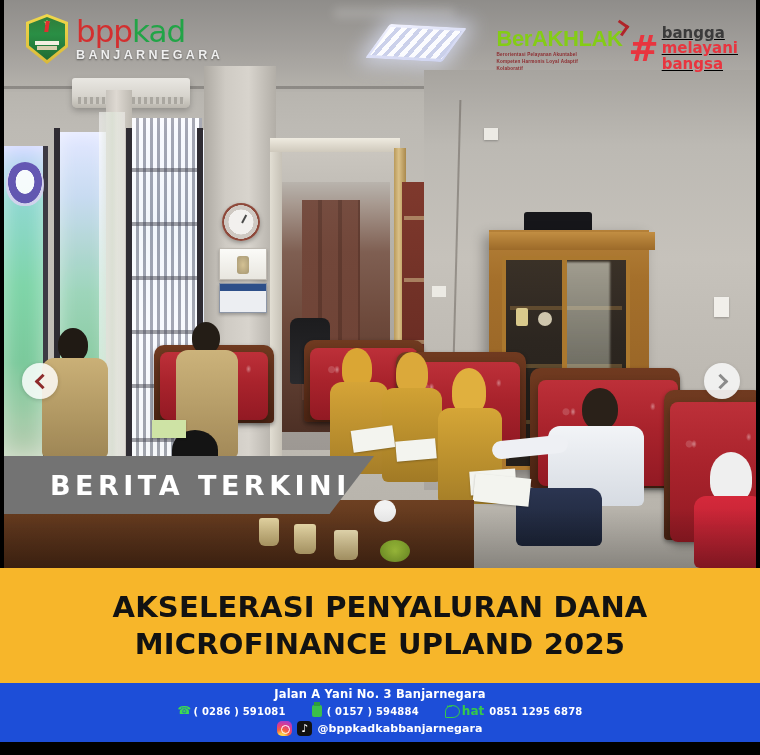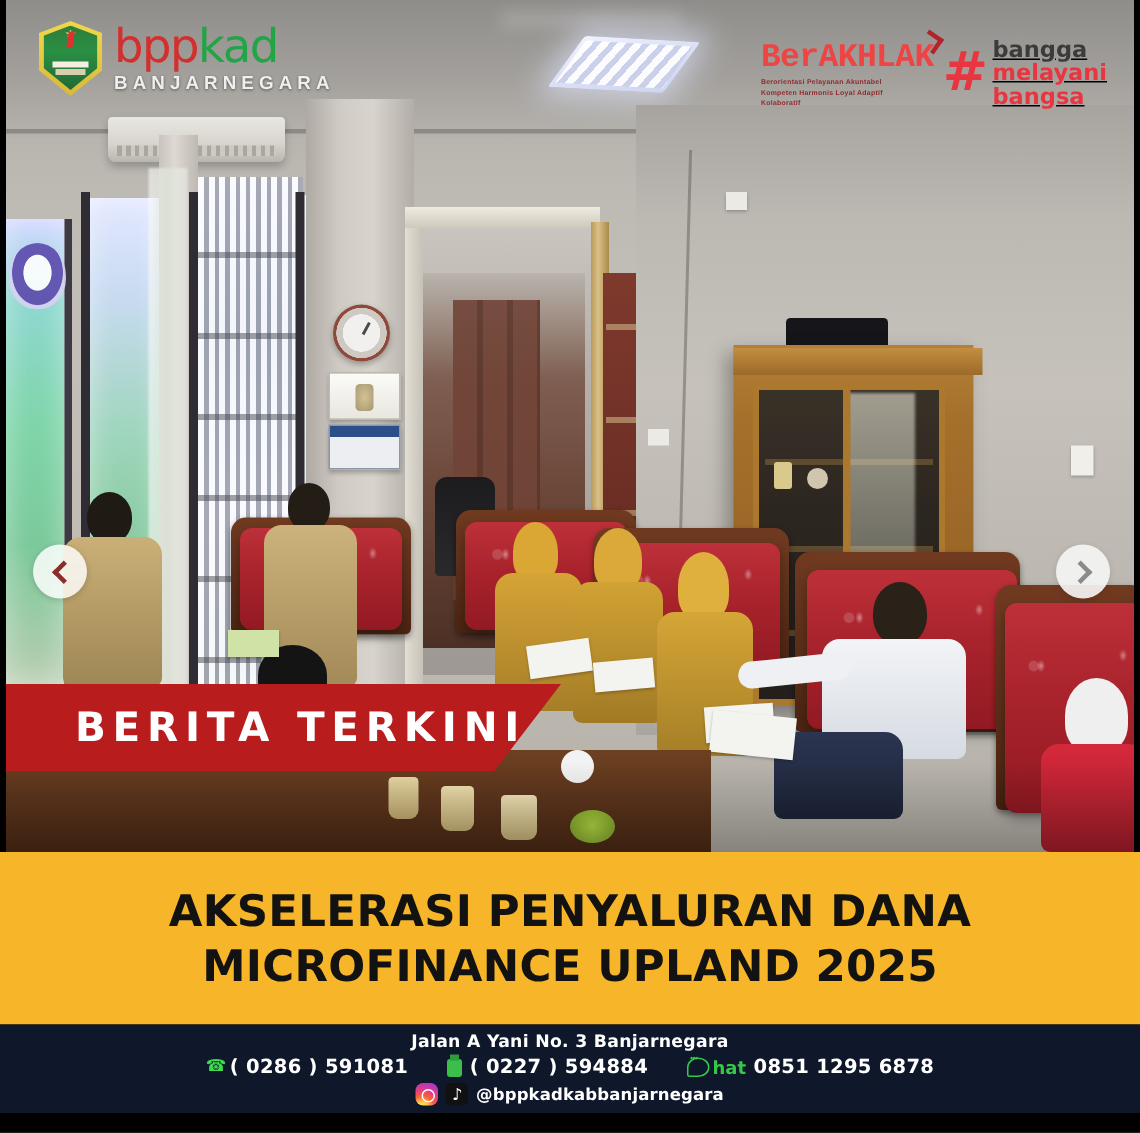--- a/index.html
+++ b/index.html
@@ -326,22 +326,22 @@
     color:#efefef; font-size:12.5px; letter-spacing:3.4px; font-weight:600;
     margin-top:2px; text-shadow:0 1px 2px rgba(0,0,0,.5);
   }
 
   .logo-right{
     position:absolute; right:22px; top:16px; z-index:40;
     display:flex; align-items:flex-start; gap:6px;
   }
   .berakhlak{ position:relative; padding-top:12px; }
   .berakhlak-main{
-    font-size:22px; font-weight:700; color:#ef4444; letter-spacing:-.4px;
-    font-family:Liberation Mono, monospace; line-height:1;
+    font-size:22px; font-weight:700; color:#84cc16; letter-spacing:-.4px;
+    font-family:Liberation Sans, sans-serif; line-height:1;
   }
   .berakhlak-tick{
     position:absolute; right:-4px; top:6px; width:12px; height:12px;
     border-right:3px solid #b0242a; border-top:3px solid #b0242a;
     transform:rotate(35deg);
   }
   .berakhlak-sub{
     font-size:4.6px; color:#8d2b2f; line-height:1.5; margin-top:2px;
     letter-spacing:.2px; max-width:105px; font-weight:600;
   }
@@ -374,21 +374,21 @@
     background:rgba(244,244,244,.92);
     box-shadow:0 1px 4px rgba(0,0,0,.12);
   }
   .chev{ width:11px; height:11px; border-style:solid; }
   .chev-l{ border-width:0 0 3.5px 3.5px; border-color:#8e2b2b; transform:rotate(45deg); margin-left:4px;}
   .chev-r{ border-width:3.5px 3.5px 0 0; border-color:#8b8b8b; transform:rotate(45deg); margin-right:4px;}
 
   
   .berita-banner{
     position:absolute; left:4px; top:456px; width:370px; height:58px;
-    background:#b91c1c;
+    background:#737373;
     clip-path:polygon(0 0, 100% 0, 88% 100%, 0 100%);
     display:flex; align-items:center; z-index:42;
   }
   .berita-text{
     color:#fff; font-size:27px; font-weight:700; letter-spacing:4.5px;
     padding-left:46px; font-family:"DejaVu Sans", sans-serif;
   }
 
   
   .title-block{
@@ -398,34 +398,34 @@
     z-index:30; gap:6px;
   }
   .title-line{
     color:#121212; font-size:29px; font-weight:800; letter-spacing:.2px;
     font-family:"DejaVu Sans", sans-serif; text-align:left; line-height:1.05;
   }
 
   
   .footer{
     position:absolute; left:0; top:683px; width:760px; height:59px;
-    background:#0f172a; z-index:30;
+    background:#1d4ed8; z-index:30;
     display:flex; flex-direction:column; align-items:center; padding-top:4px;
   }
   .f-address{
     color:#fff; font-size:11.5px; font-weight:700; letter-spacing:.2px;
     font-family:"DejaVu Sans", sans-serif;
   }
   .f-row{
     display:flex; align-items:center; justify-content:center; gap:26px;
     margin-top:3px;
   }
   .f-item{ display:flex; align-items:center; gap:5px; }
   .f-item .lbl{
-    color:#fff; font-size:13px; font-weight:700; letter-spacing:.2px;
+    color:#fff; font-size:10px; font-weight:700; letter-spacing:.2px;
     font-family:"DejaVu Sans", sans-serif; white-space:nowrap;
   }
   .f-row2 .lbl{ font-size:7.2px; font-weight:600; }
   .f-row2{ gap:22px; margin-top:4px; }
 
   .ic{ display:inline-block; position:relative; }
   .ic-phone{ width:11px; height:12px; color:#3ddc4e; font-size:11px; line-height:1; }
   .ic-fax{
     width:10px; height:12px; background:#3bbf4a; border-radius:2px;
   }
@@ -667,21 +667,21 @@
   <div class="footer">
     <div class="f-address">Jalan A Yani No. 3 Banjarnegara</div>
 
     <div class="f-row">
       <div class="f-item">
         <span class="ic ic-phone">☎</span>
         <span class="lbl">( 0286 ) 591081</span>
       </div>
       <div class="f-item">
         <span class="ic ic-fax"></span>
-        <span class="lbl">( 0227 ) 594884</span>
+        <span class="lbl">( 0157 ) 594884</span>
       </div>
       <div class="f-item">
         <span class="ic-chat-wrap">
           <span class="ic-chat"></span>
           <span class="chat-word">hat</span>
         </span>
         <span class="lbl">0851 1295 6878</span>
       </div>
     </div>
 

